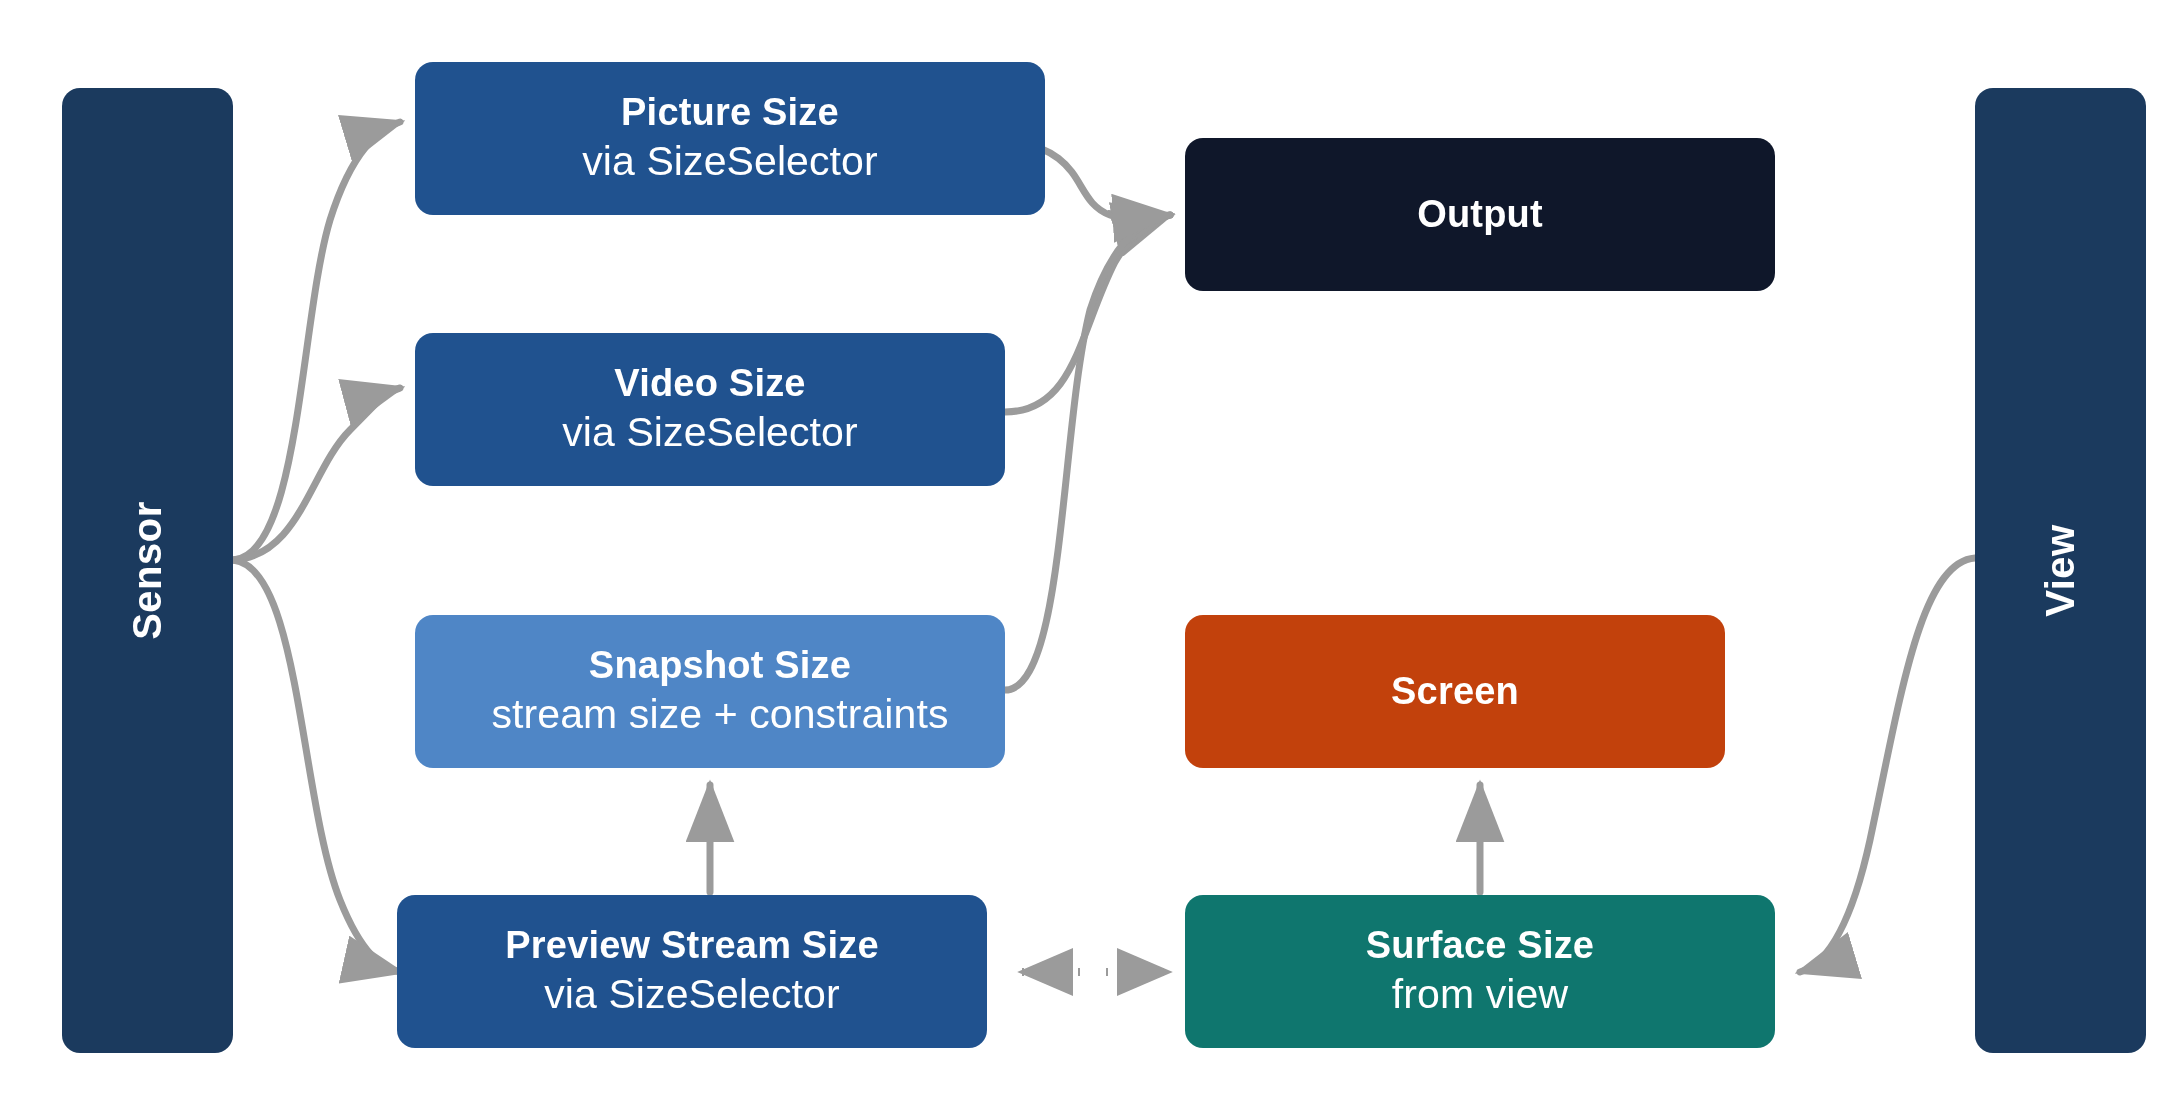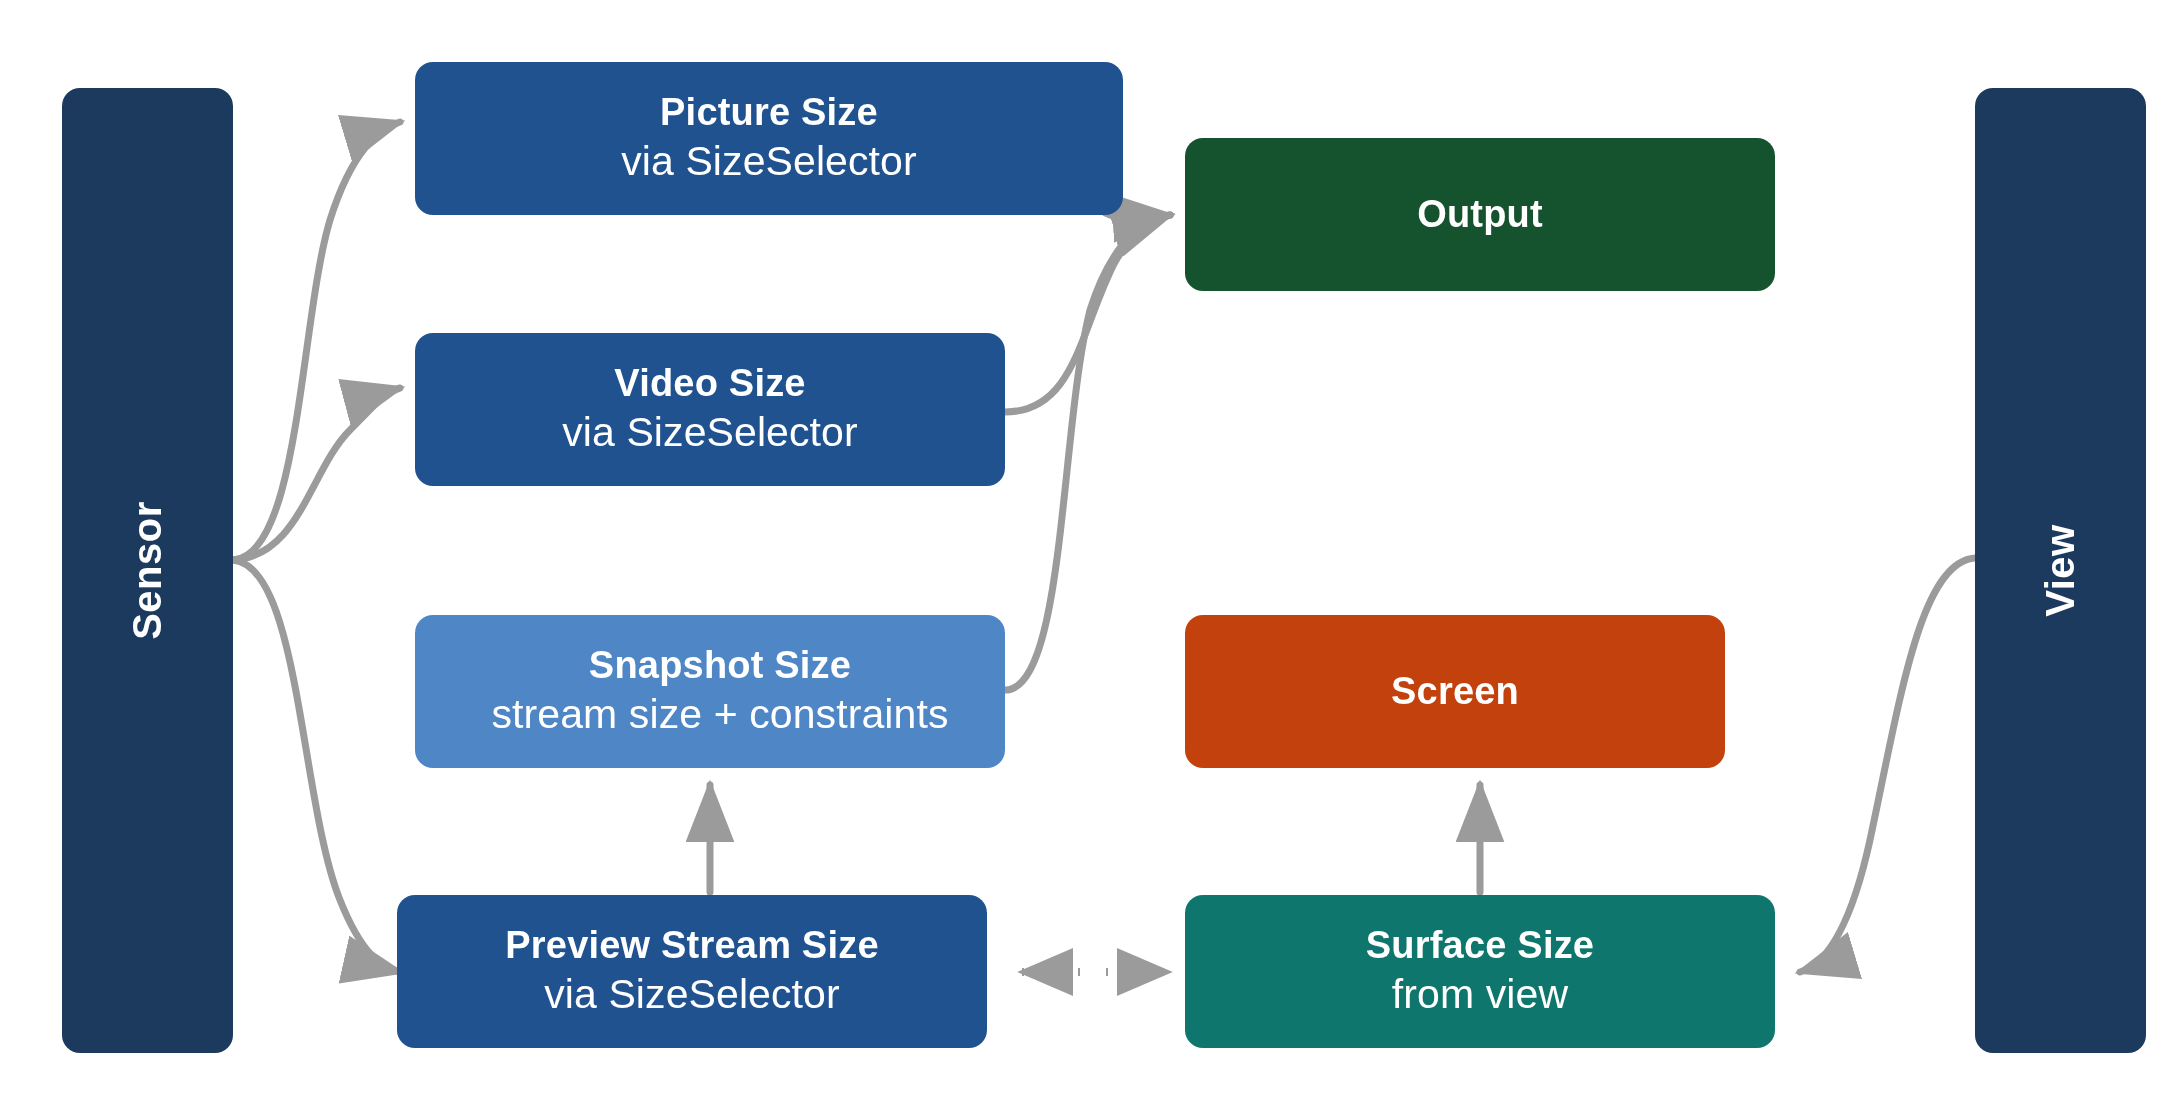--- a/index.html
+++ b/index.html
@@ -65,26 +65,26 @@
     font-weight: bold;
     font-size: 40px;
     letter-spacing: 0.5px;
     transform: rotate(-90deg);
     white-space: nowrap;
   }
   
   #lane-sensor { left: 62px;   top: 88px;  width: 171px; height: 965px; }
   #lane-view   { left: 1975px; top: 88px;  width: 171px; height: 965px; }
 
-  #node-picture  { left: 415px;  top: 62px;  width: 708px; height: 153px; background: #20528f; }
+  #node-picture  { left: 415px;  top: 62px;  width: 630px; height: 153px; background: #20528f; }
   #node-video    { left: 415px;  top: 333px; width: 590px; height: 153px; background: #20528f; }
   #node-snapshot { left: 415px;  top: 615px; width: 590px; height: 153px; background: #4f86c6; padding-left: 20px; }
   #node-preview  { left: 397px;  top: 895px; width: 590px; height: 153px; background: #20528f; }
 
-  #node-output   { left: 1185px; top: 138px; width: 590px; height: 153px; background: #14532d; }
+  #node-output   { left: 1185px; top: 138px; width: 590px; height: 153px; background: #0f172a; }
   #node-screen   { left: 1185px; top: 615px; width: 540px; height: 153px; background: #c2410c; }
   #node-surface  { left: 1185px; top: 895px; width: 590px; height: 153px; background: #0f766e; text-align: right; }
 </style>
 </head>
 <body>
 
 <div id="stage">
 
   <svg id="edges" viewBox="0 0 2182 1104" width="2182" height="1104" xmlns="http://www.w3.org/2000/svg">
     <defs>

